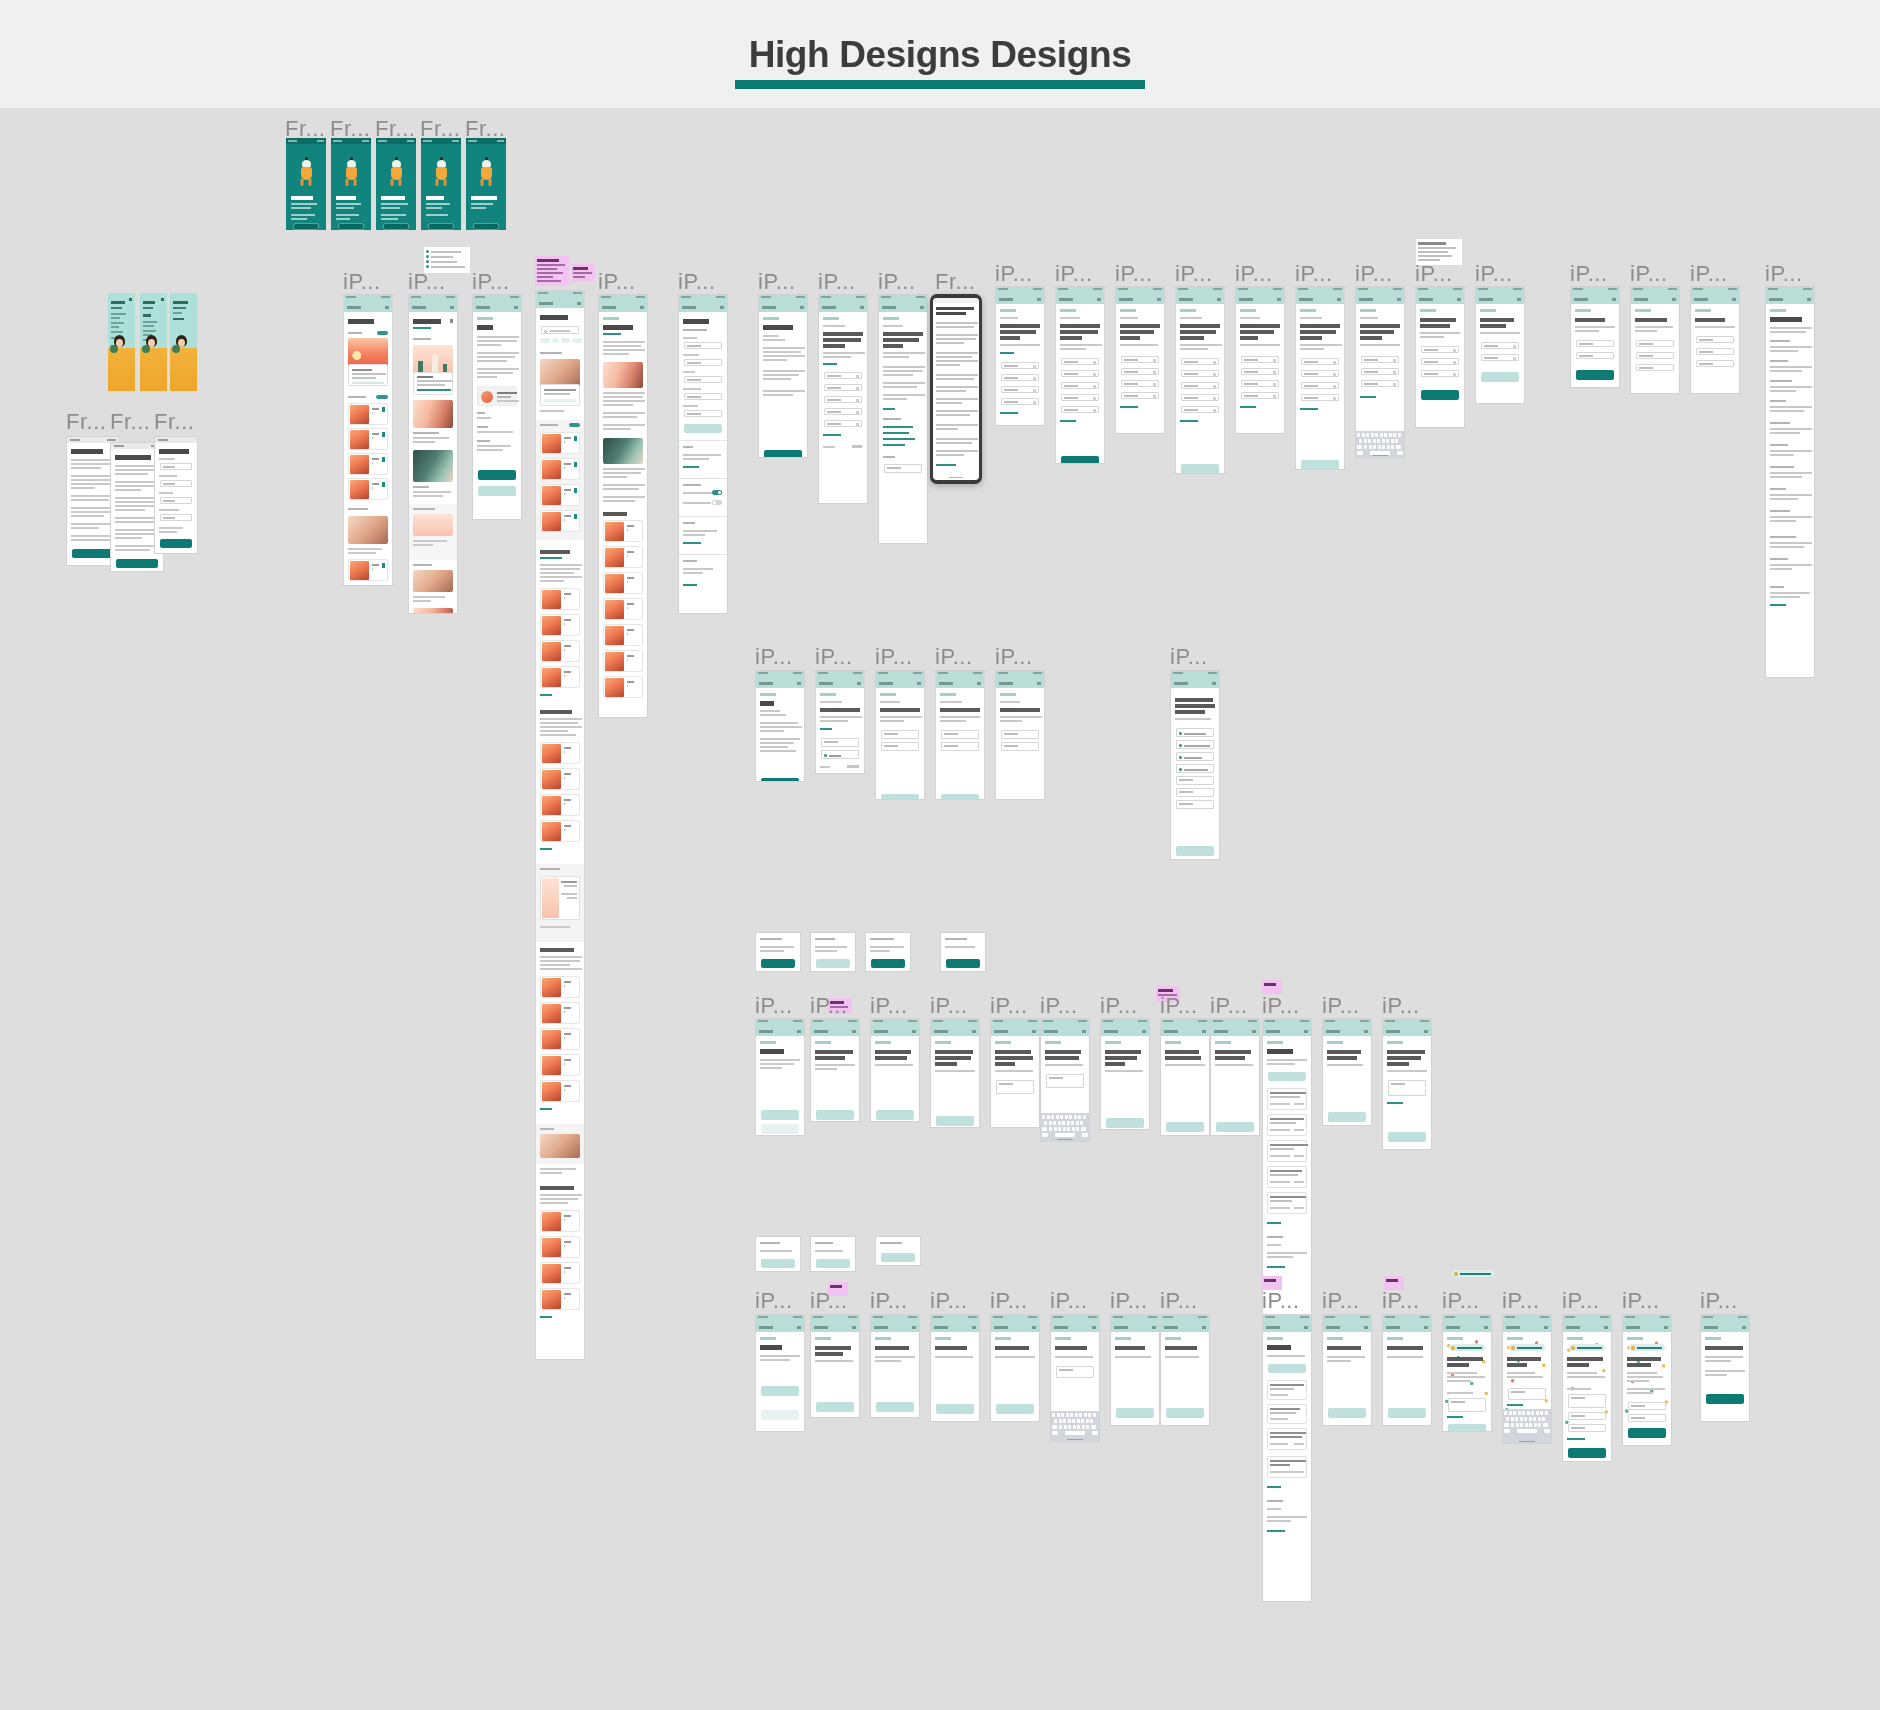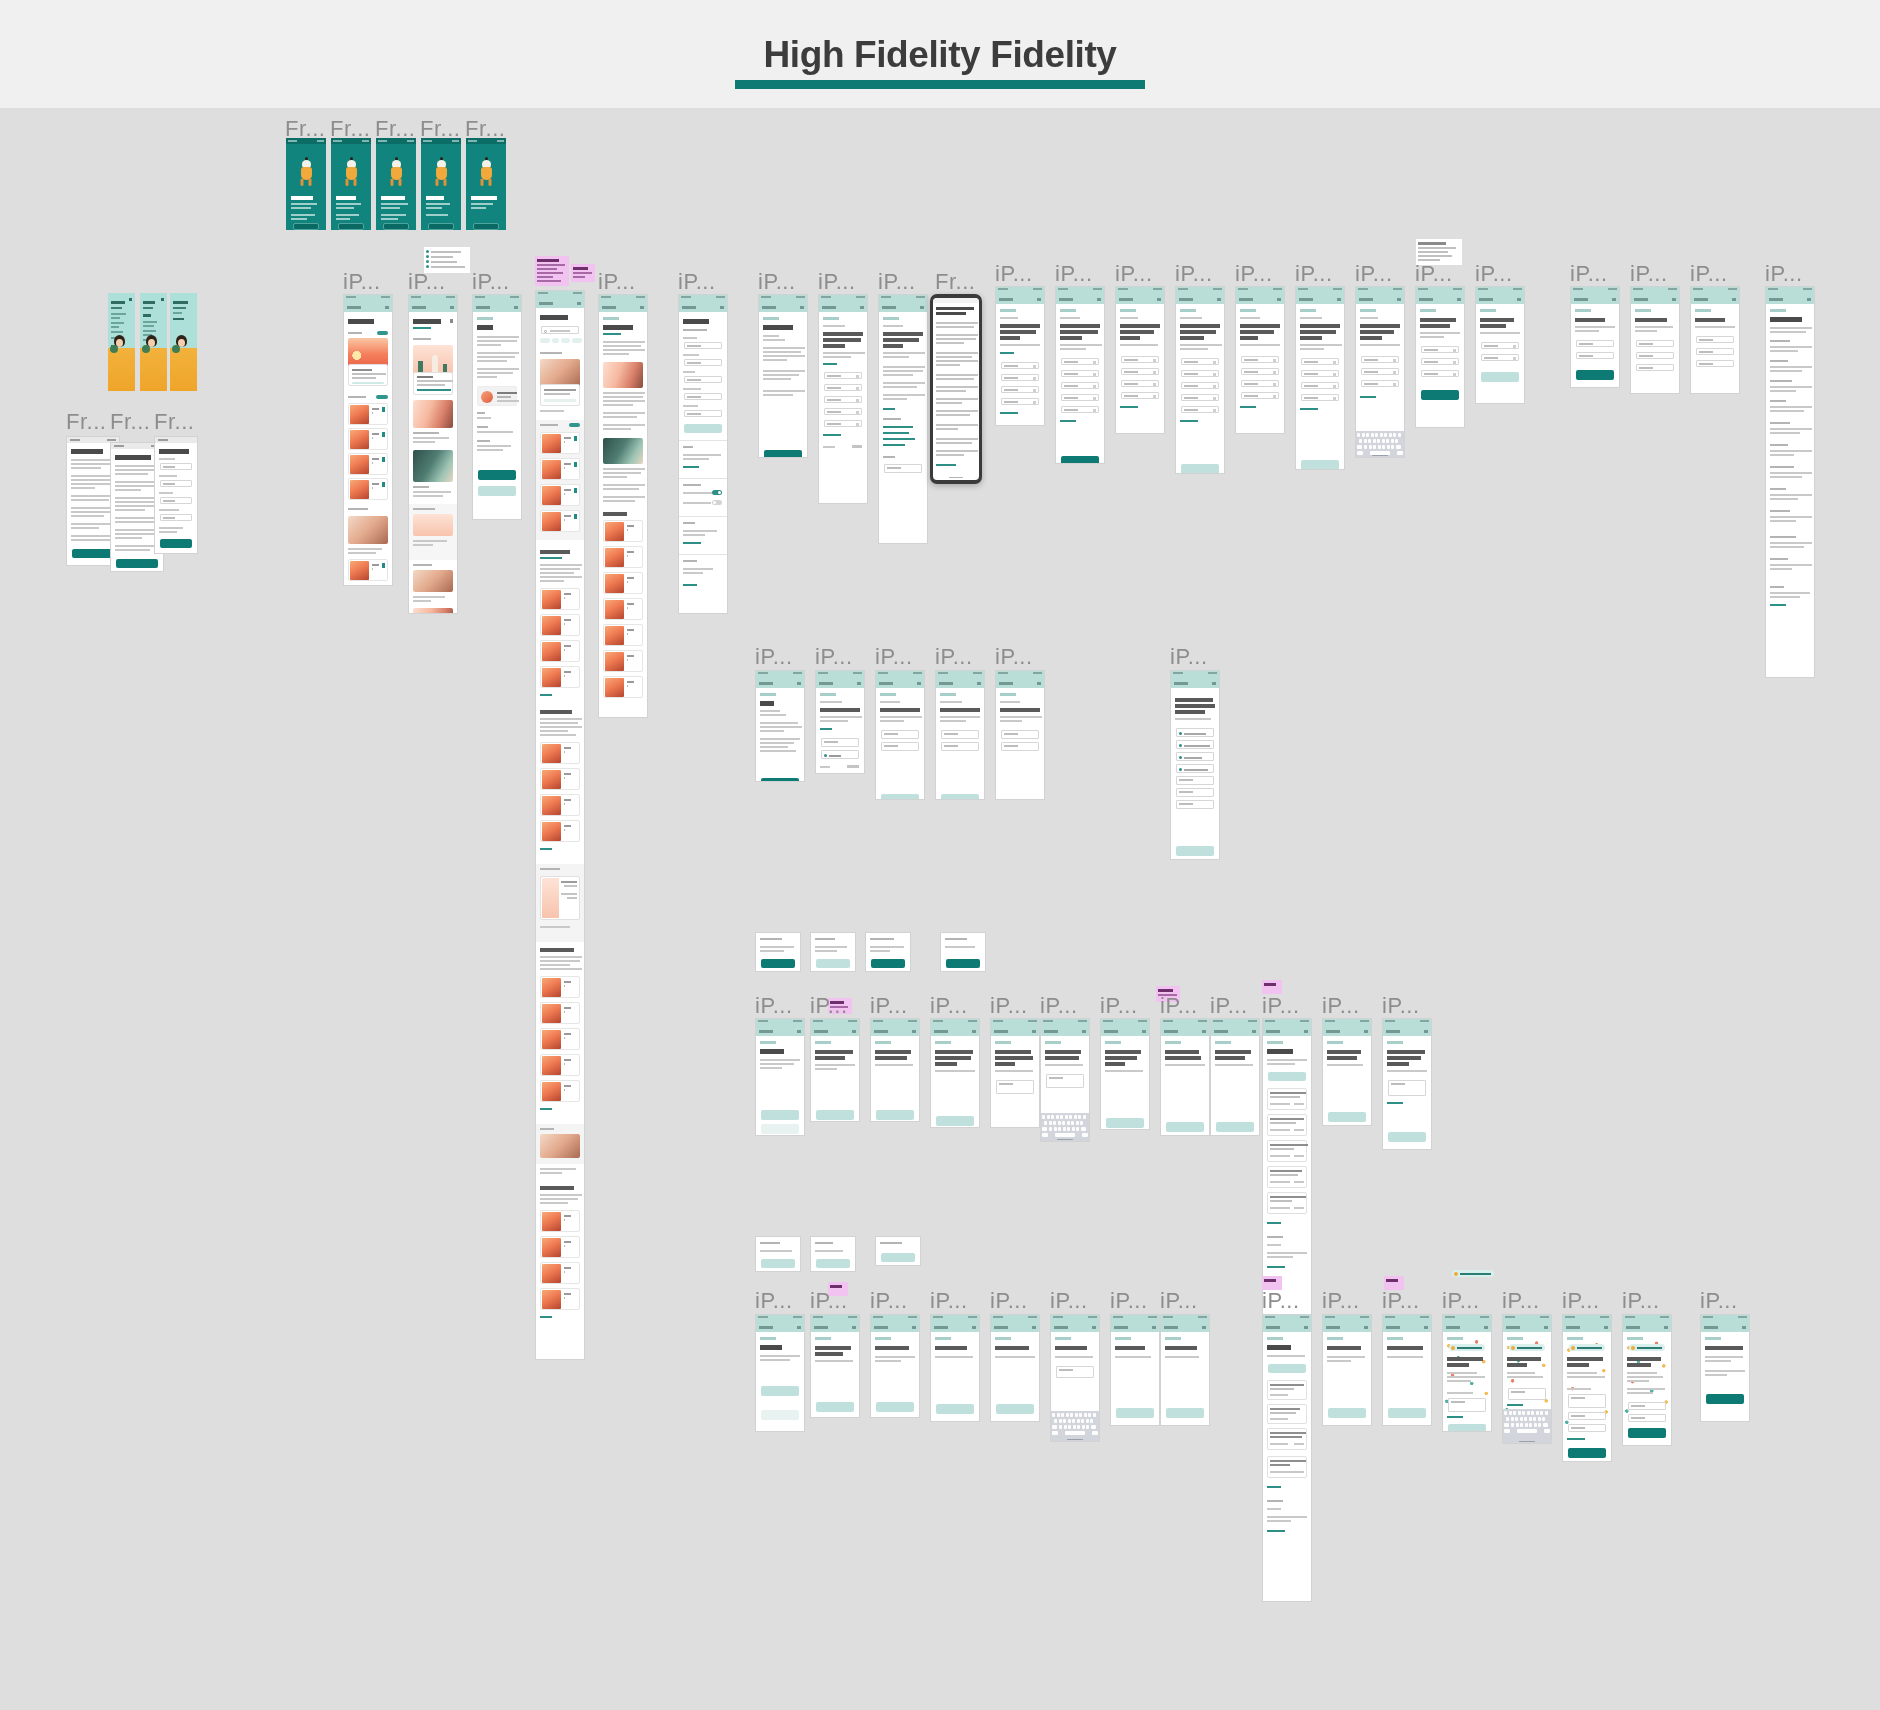--- a/index.html
+++ b/index.html
@@ -137,21 +137,21 @@
       radial-gradient(circle at 20% 44%,#e86a4e 0 1.5px,transparent 2px),
       radial-gradient(circle at 60% 52%,#36a59a 0 1.5px,transparent 2px),
       radial-gradient(circle at 90% 62%,#f2b33c 0 1.5px,transparent 2px),
       radial-gradient(circle at 8% 70%,#36a59a 0 1.5px,transparent 2px);
     opacity:.85;}
 </style>
 </head>
 <body>
 
 <div id="header-band"></div>
-<div id="page-title">High Fidelity Fidelity</div>
+<div id="page-title">High Designs Designs</div>
 <div id="title-rule"></div>
 
 <div id="canvas">
 
   <div class="flabel" style="left:285px;top:10px">Fr...</div>
   <div class="flabel" style="left:330px;top:10px">Fr...</div>
   <div class="flabel" style="left:375px;top:10px">Fr...</div>
   <div class="flabel" style="left:420px;top:10px">Fr...</div>
   <div class="flabel" style="left:465px;top:10px">Fr...</div>
 

